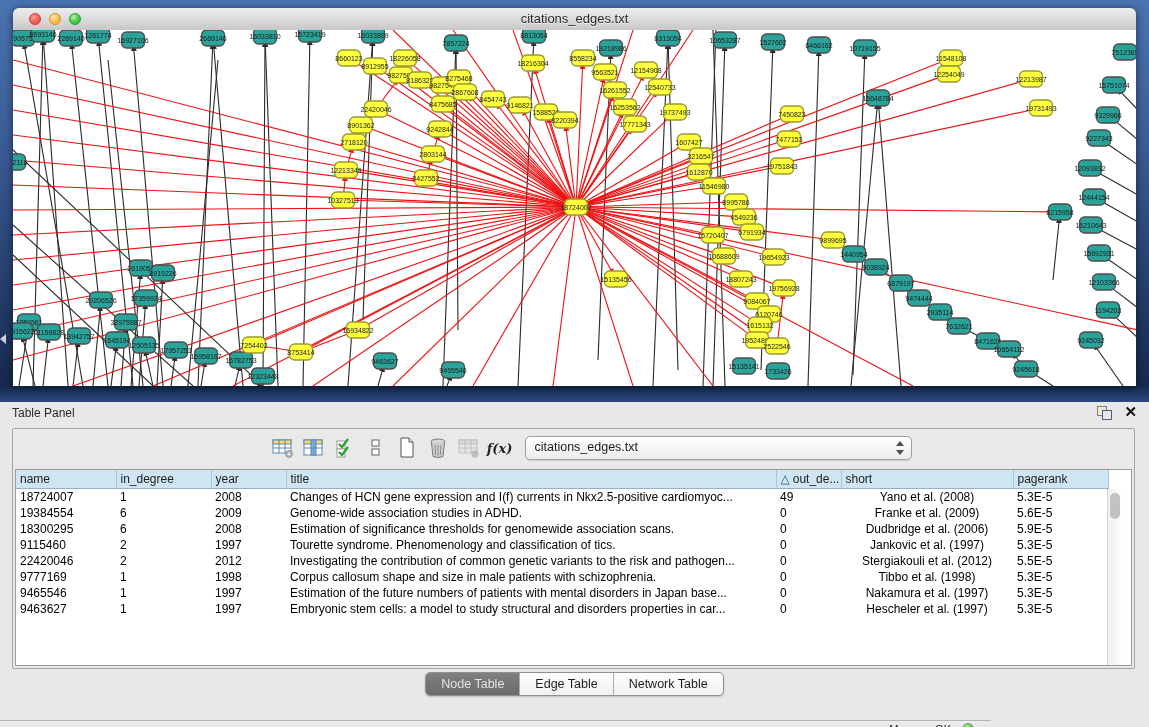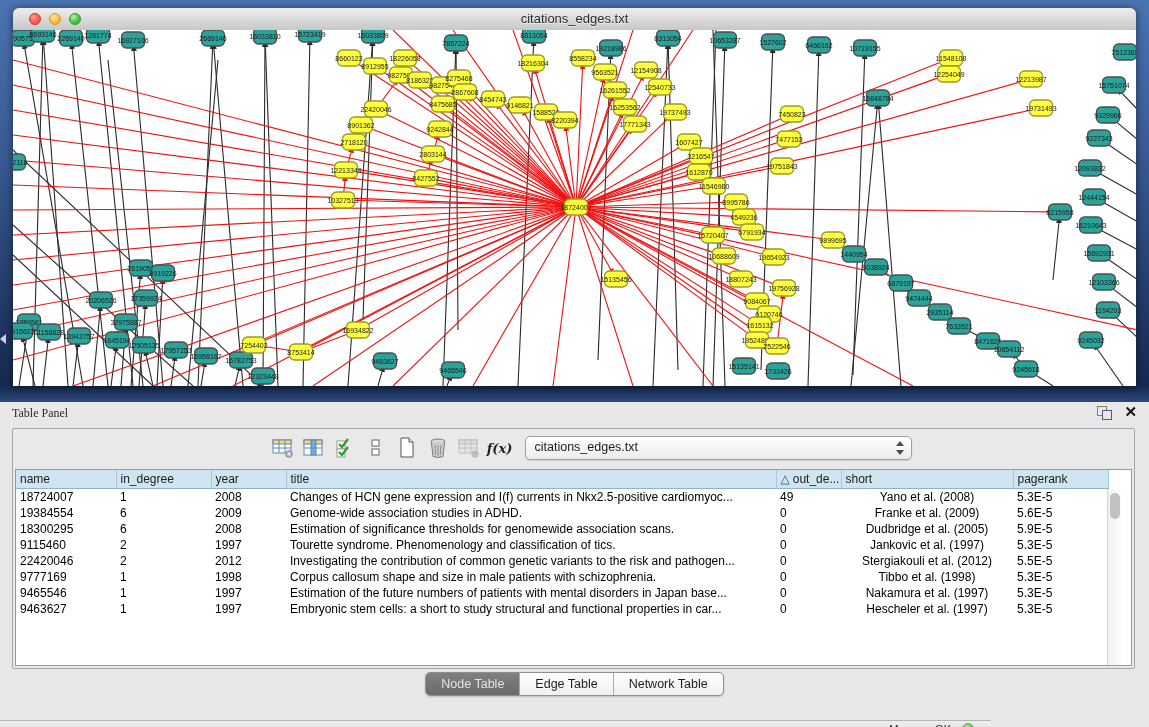--- a/index.html
+++ b/index.html
@@ -27,21 +27,21 @@
   .nlab{font-size:7px;fill:#1b1b1b;text-anchor:middle;font-family:"Liberation Sans",sans-serif;}
   .left-notch{position:absolute;left:0;top:334px;width:0;height:0;
      border-top:5px solid transparent;border-bottom:5px solid transparent;border-right:6px solid #c9d2e2;}
 
   
   .panel-grip{position:absolute;left:569px;top:402px;width:0;height:0;
      border-left:5px solid transparent;border-right:5px solid transparent;border-bottom:6px solid #8a8a8a;}
 
   
   .table-panel{position:absolute;left:0;top:402px;width:1149px;height:308px;background:#e8e8e8;}
-  .panel-header{position:absolute;left:0;top:0;width:100%;height:22px;font-family:Liberation Serif, serif;}
+  .panel-header{position:absolute;left:0;top:0;width:100%;height:22px;}
   .panel-title{position:absolute;left:12px;top:4px;font-size:12px;color:#2a2a2a;}
   .float-btn{position:absolute;right:38px;top:4px;width:14px;height:13px;}
   .float-btn .sq1{position:absolute;left:0;top:0;width:8px;height:8px;border:1.4px solid #8f7f50;background:#e8e8e8;}
   .float-btn .sq2{position:absolute;left:5px;top:4px;width:8px;height:8px;border:1.4px solid #4a5e86;background:#e8e8e8;}
   .close-btn{position:absolute;right:12px;top:1px;font-size:15px;font-weight:bold;color:#111;line-height:18px;}
 
   .content-box{position:absolute;left:12px;top:26px;width:1123px;height:241px;
      border:1px solid #a5a5a5;border-radius:2px;background:#e9e9e9;box-sizing:border-box;}
   .toolbar{position:absolute;left:0;top:0;height:38px;width:100%;display:flex;align-items:center;justify-content:center;}
   .tbtn{width:26px;height:26px;margin-left:5px;display:flex;align-items:center;justify-content:center;}
@@ -644,21 +644,21 @@
               <td>0</td>
               <td class="c">Franke et al. (2009)</td>
               <td>5.6E-5</td>
             </tr>
             <tr>
               <td>18300295</td>
               <td>6</td>
               <td>2008</td>
               <td>Estimation of significance thresholds for genomewide association scans.</td>
               <td>0</td>
-              <td class="c">Dudbridge et al. (2005)</td>
+              <td class="c">Dudbridge et al. (2006)</td>
               <td>5.9E-5</td>
             </tr>
             <tr>
               <td>9115460</td>
               <td>2</td>
               <td>1997</td>
               <td>Tourette syndrome. Phenomenology and classification of tics.</td>
               <td>0</td>
               <td class="c">Jankovic et al. (1997)</td>
               <td>5.3E-5</td>
@@ -687,21 +687,21 @@
               <td>1997</td>
               <td>Estimation of the future numbers of patients with mental disorders in Japan base...</td>
               <td>0</td>
               <td class="c">Nakamura et al. (1997)</td>
               <td>5.3E-5</td>
             </tr>
             <tr>
               <td>9463627</td>
               <td>1</td>
               <td>1997</td>
-              <td>Embryonic stem cells: a short to study structural and functional properties in car...</td>
+              <td>Embryonic stem cells: a model to study structural and disorders properties in car...</td>
               <td>0</td>
               <td class="c">Hescheler et al. (1997)</td>
               <td>5.3E-5</td>
             </tr>
           </tbody>
       </table>
       <div class="vscroll">
         <div class="vthumb"></div>
       </div>
     </div>

